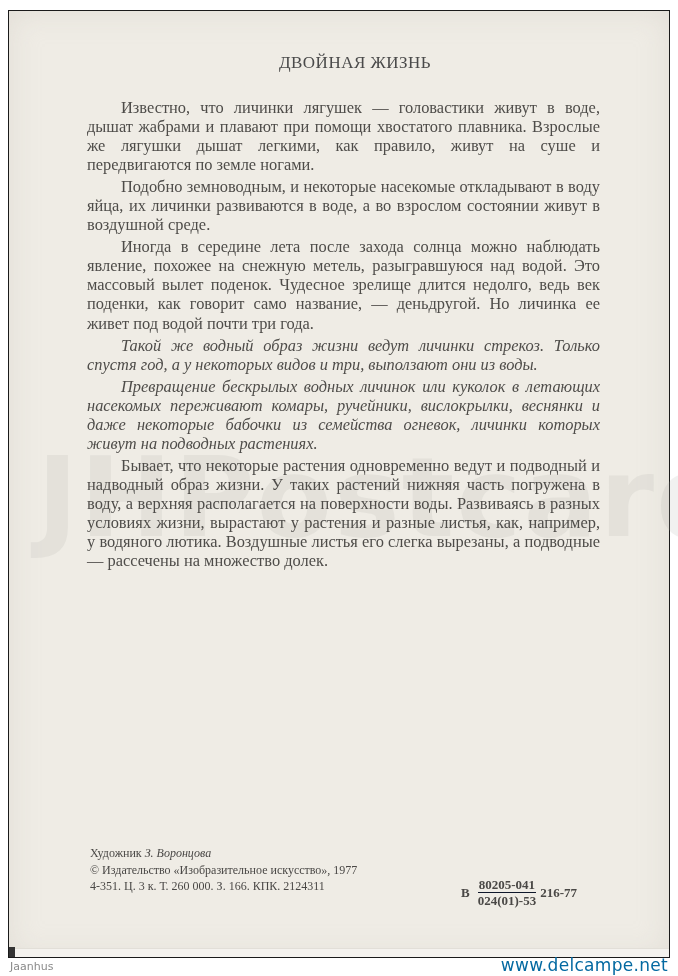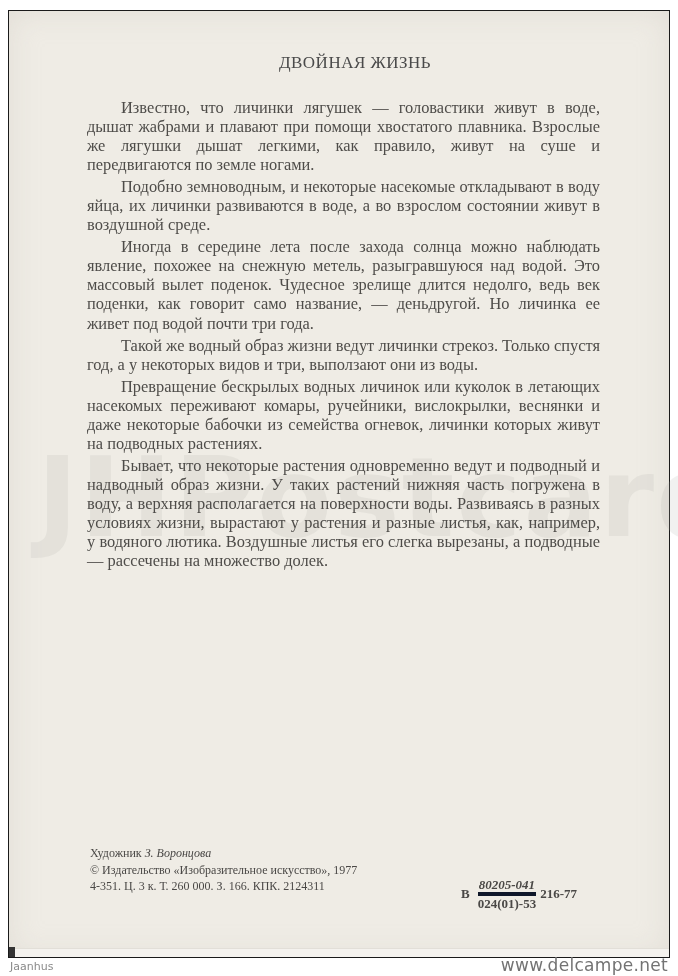--- a/index.html
+++ b/index.html
@@ -30,40 +30,40 @@
   .title {
     position: absolute; left: 16px; width: 660px; top: 42px; text-align: center;
     font-size: 17px; color: #4a4a4a; letter-spacing: 0.5px;
   }
   .body-text {
     position: absolute; left: 75px; top: 84px; width: 519px;
     font-size: 16.4px; line-height: 19.05px; color: #4e4c49;
     text-align: justify;
   }
   .body-text p { margin: 3px; text-indent: 34px; }
-  .body-text p.gap { margin-top: 3px; }
+  .body-text p.gap { margin-top: 3px; font-style: italic; }
   .ital { font-style: italic; }
   .footer {
     position: absolute; left: 81px; top: 834px; width: 560px;
     font-size: 12px; line-height: 16.5px; color: #4a4846;
   }
   .footer .line { white-space: nowrap; }
   .pubcode {
     position: absolute; left: 452px; top: 866px;
     font-size: 13px; font-weight: bold; color: #4a4846;
     display: flex; align-items: center;
   }
   .frac { display: inline-flex; flex-direction: column; align-items: center; margin: 0 4px 0 8px; line-height: 15px; }
-  .frac .num { border-bottom: 4px solid #0f172a; padding: 0 1px; font-style: italic; }
+  .frac .num { border-bottom: 1px solid #0f172a; padding: 0 1px; }
   .below {
     position: absolute; top: 957px; width: 678px; height: 30px;
     font-family: "DejaVu Sans", sans-serif;
   }
   .credit-left { position: absolute; left: 10px; top: 3px; font-size: 11px; color: #8a8a8a; }
-  .credit-right { position: absolute; right: 10px; top: -2px; font-size: 17px; color: #737373; letter-spacing: 0.3px; }
+  .credit-right { position: absolute; right: 10px; top: -2px; font-size: 17px; color: #0369a1; letter-spacing: 0.3px; }
 </style>
 </head>
 <body>
 
 <div class="card">
   <div class="watermark">JHPostcards</div>
 
   <div class="title">ДВОЙНАЯ ЖИЗНЬ</div>
 
   <div class="body-text">

